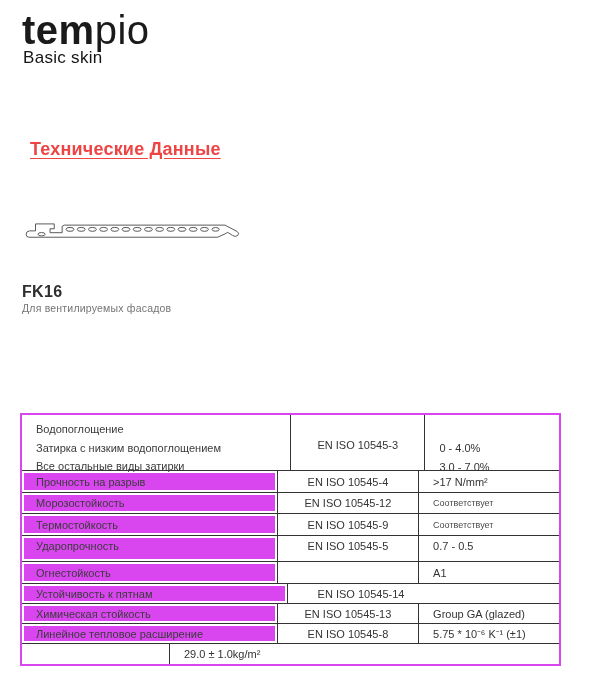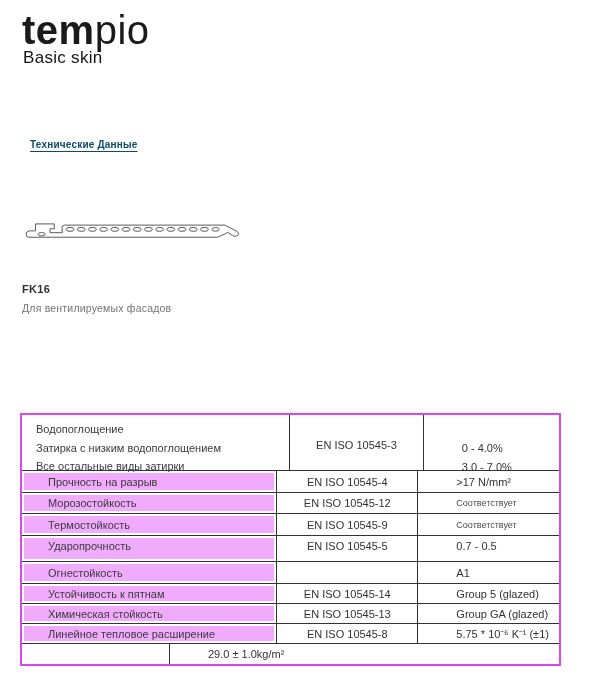--- a/index.html
+++ b/index.html
@@ -6,43 +6,43 @@
   body{
     width:600px;height:700px;position:relative;background:#ffffff;
     font-family:"Liberation Sans", sans-serif;color:#3b3b3b;overflow:hidden;
   }
   
   .logo{position:absolute;left:22px;top:6px;font-size:40px;letter-spacing:.5px;color:#1a1a1a;line-height:48px;}
   .logo .b{font-weight:900;}
   .logo .l{font-weight:400;}
   .subtitle{position:absolute;left:23px;top:48px;font-size:17px;color:#151515;letter-spacing:.3px;}
   .section-title{
-    position:absolute;left:30px;top:139px;font-size:10px;font-weight:700;color:#0c4a6e;
+    position:absolute;left:30px;top:139px;font-size:18px;font-weight:700;color:#ef4444;
     text-decoration:underline;text-underline-offset:3px;letter-spacing:.2px;cursor:pointer;
   }
   
   .profile{position:absolute;left:24px;top:215px;width:224px;height:26px;}
   
-  .code{position:absolute;left:22px;top:283px;font-size:11px;font-weight:700;color:#2f2f2f;letter-spacing:.3px;}
+  .code{position:absolute;left:22px;top:283px;font-size:16px;font-weight:700;color:#2f2f2f;letter-spacing:.3px;}
   .desc{position:absolute;left:22px;top:302px;font-size:10.5px;color:#757575;letter-spacing:.2px;}
   
   .ttable{
     position:absolute;left:20px;top:413px;width:541px;
     border:2px solid #d946ef;box-sizing:border-box;font-size:11px;
   }
   .trow{display:flex;box-sizing:border-box;}
   .trow + .trow{border-top:1px solid #333;}
   .cell{box-sizing:border-box;position:relative;}
   .cell + .cell{border-left:1px solid #333;}
   .c1{width:265px;}
   .c2{width:147px;display:flex;align-items:center;justify-content:center;color:#333;}
-  .c3{width:146px;display:flex;align-items:center;color:#333;padding-left:38px;}
+  .c3{width:146px;display:flex;align-items:center;color:#333;padding-left:14px;}
   .fill{
-    position:absolute;inset:2px;background:#f0abfc;
-    display:flex;align-items:center;padding-left:24px;box-sizing:border-box;color:#3b3b3b;
+    position:absolute;inset:2px;background:#d946ef;
+    display:flex;align-items:center;padding-left:12px;box-sizing:border-box;color:#3b3b3b;
   }
   .val-small .c3{font-size:9px;color:#4a4a4a;}
   
   .r1{height:55px;}
   .r1 .c1{padding:5px 0 0 14px;line-height:18.5px;}
   .r1 .c2{align-items:center;padding-top:5px;margin-left:25px;}
   .r1 .c3{align-items:flex-start;padding-top:24px;line-height:18.5px;flex-direction:column;justify-content:flex-start;}
   
   .r2{height:22px;} .r3{height:21px;} .r4{height:22px;}
   .r5{height:26px;text-align:right;}
@@ -158,21 +158,20 @@
       </div>
     <div class="cell c2"></div>
     <div class="cell c3">A1</div>
   </div>
 
   <div class="trow r7">
     <div class="cell c1">
         <div class="fill">Устойчивость к пятнам</div>
       </div>
     <div class="cell c2">EN ISO 10545-14</div>
-    <div class="cell c3">Group 5 (glazed)</div>
   </div>
 
   <div class="trow r8">
     <div class="cell c1">
         <div class="fill">Химическая стойкость</div>
       </div>
     <div class="cell c2">EN ISO 10545-13</div>
     <div class="cell c3">Group GA (glazed)</div>
   </div>
 

